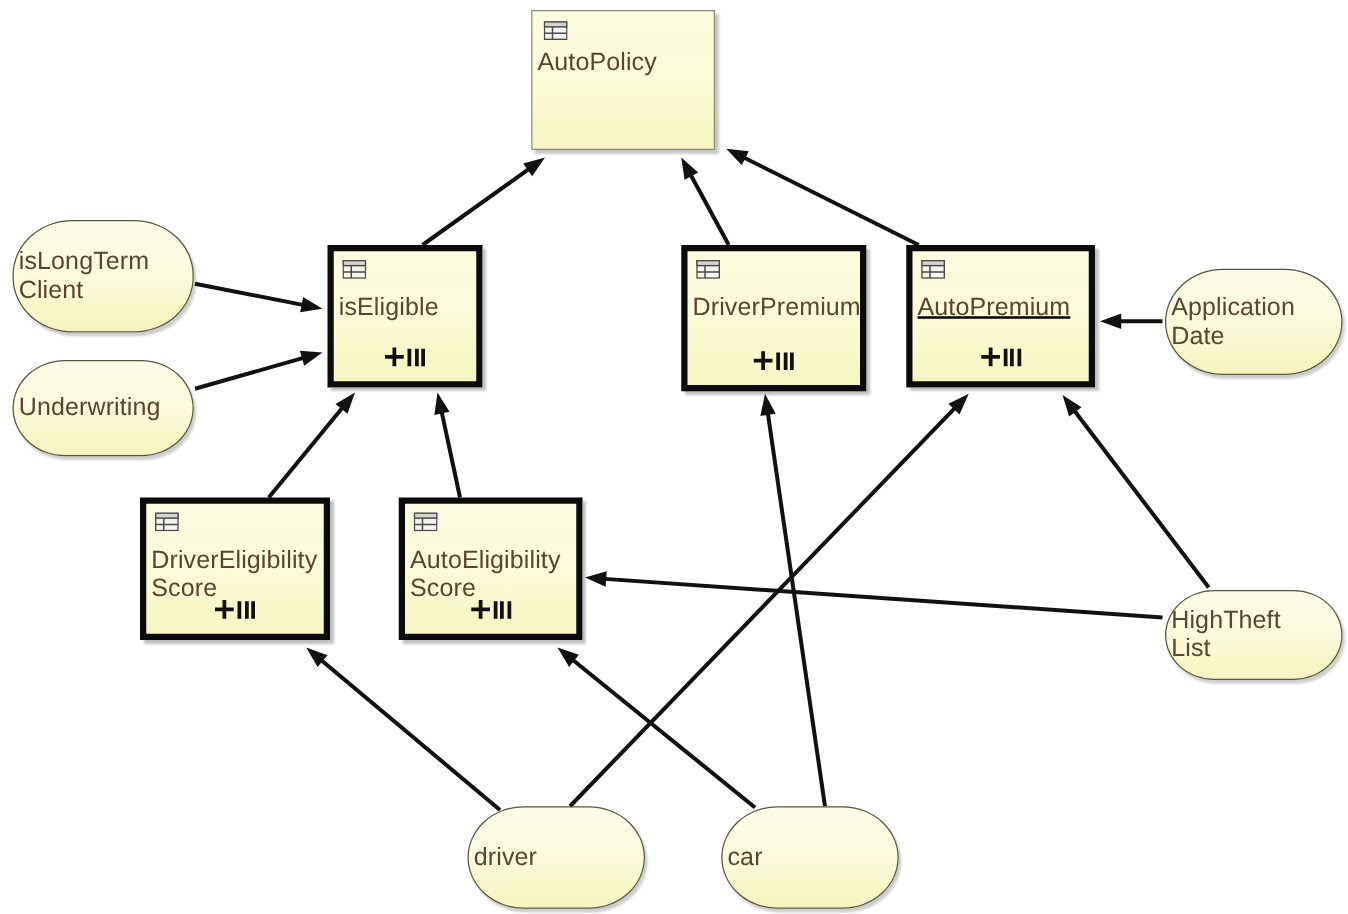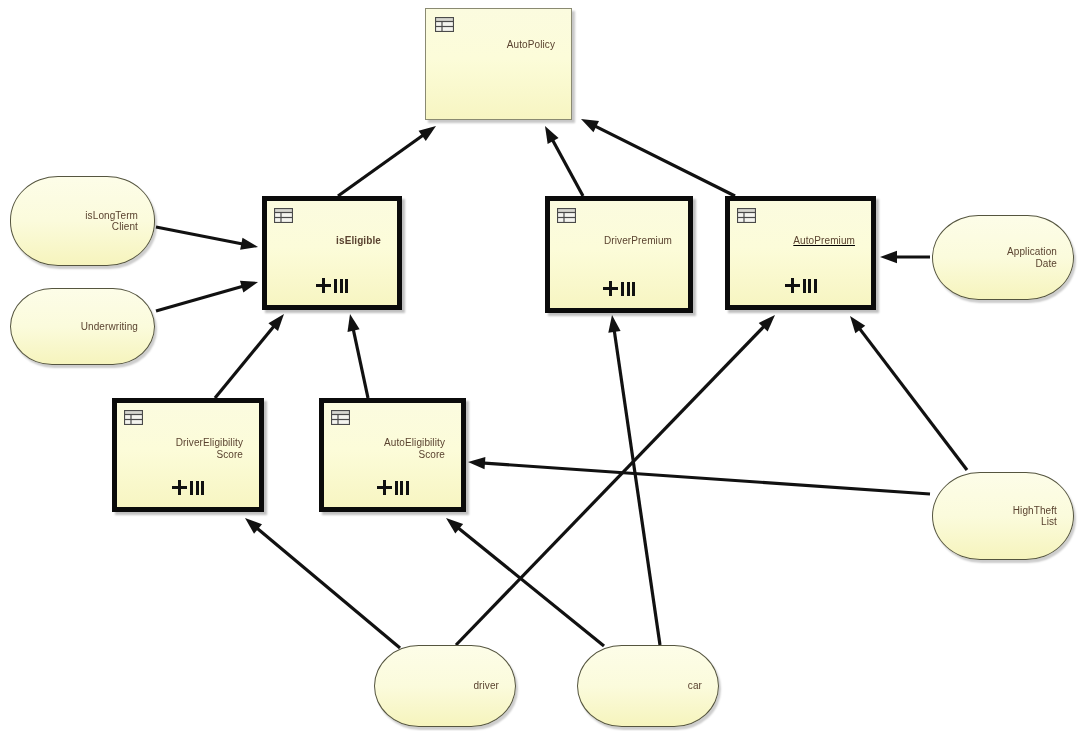--- a/index.html
+++ b/index.html
@@ -61,27 +61,27 @@
     position: absolute;
     left: 9px;
     top: 8px;
     width: 19px;
     height: 15px;
   }
   .node.box-thick .tbl-icon { left: 7px; top: 7px; }
 
   .node-label {
     width: 100%;
-    text-align: right;
+    text-align: left;
     color: #5a4330;
-    font-size: 10px;
+    font-size: 20px;
     line-height: 1.15;
     letter-spacing: 0.1px;
     white-space: pre-line;
-    padding: 0 16px;
+    padding: 0 4px;
     box-sizing: border-box;
   }
   .box-thin .node-label { margin-top: 30px; }
   .box-thick .node-label { margin-top: 34px; }
   .oval .node-label { color: #5a4330; }
 
   .plus-bars {
     position: absolute;
     bottom: 12px;
     left: 0;
@@ -174,21 +174,21 @@
   <div id="node-layer">
       <div class="node box-thin" style="left: 425px; top: 8px; width: 147px; height: 112px;">
         <svg class="tbl-icon" viewBox="0 0 19 15" xmlns="http://www.w3.org/2000/svg">
           <rect x="0.5" y="0.5" width="18" height="14" fill="#f4f4ef" stroke="#4a4a4a" stroke-width="1.2"></rect>
           <rect x="0.5" y="0.5" width="18" height="4" fill="#d6d6d0" stroke="#4a4a4a" stroke-width="1.2"></rect>
           <line x1="7" y1="4.5" x2="7" y2="14.5" stroke="#4a4a4a" stroke-width="1.2"></line>
           <line x1="0.5" y1="9.5" x2="18.5" y2="9.5" stroke="#4a4a4a" stroke-width="1.2"></line>
         </svg>
         <div class="node-label">AutoPolicy</div>
       </div>
-      <div class="node box-thick" style="left: 262px; top: 196px; width: 140px; height: 114px; font-weight: bold;">
+      <div class="node box-thick" style="left: 262px; top: 196px; width: 124px; height: 114px;">
         <svg class="tbl-icon" viewBox="0 0 19 15" xmlns="http://www.w3.org/2000/svg">
           <rect x="0.5" y="0.5" width="18" height="14" fill="#f4f4ef" stroke="#4a4a4a" stroke-width="1.2"></rect>
           <rect x="0.5" y="0.5" width="18" height="4" fill="#d6d6d0" stroke="#4a4a4a" stroke-width="1.2"></rect>
           <line x1="7" y1="4.5" x2="7" y2="14.5" stroke="#4a4a4a" stroke-width="1.2"></line>
           <line x1="0.5" y1="9.5" x2="18.5" y2="9.5" stroke="#4a4a4a" stroke-width="1.2"></line>
         </svg>
         <div class="node-label">isEligible</div>
         <div class="plus-bars">
           <span class="plus-glyph"></span>
           <span class="bars">
@@ -272,21 +272,21 @@
         <div class="node-label">isLongTerm
 Client</div>
       </div>
       <div class="node oval" style="left: 10px; top: 288px; width: 145px; height: 77px;">
         <div class="node-label">Underwriting</div>
       </div>
       <div class="node oval" style="left: 932px; top: 215px; width: 142px; height: 85px;">
         <div class="node-label">Application
 Date</div>
       </div>
-      <div class="node oval" style="left: 932px; top: 472px; width: 142px; height: 88px;">
+      <div class="node oval" style="left: 932px; top: 472px; width: 142px; height: 72px;">
         <div class="node-label">HighTheft
 List</div>
       </div>
       <div class="node oval" style="left: 374px; top: 645px; width: 142px; height: 82px;">
         <div class="node-label">driver</div>
       </div>
       <div class="node oval" style="left: 577px; top: 645px; width: 142px; height: 82px;">
         <div class="node-label">car</div>
       </div>
     </div>

